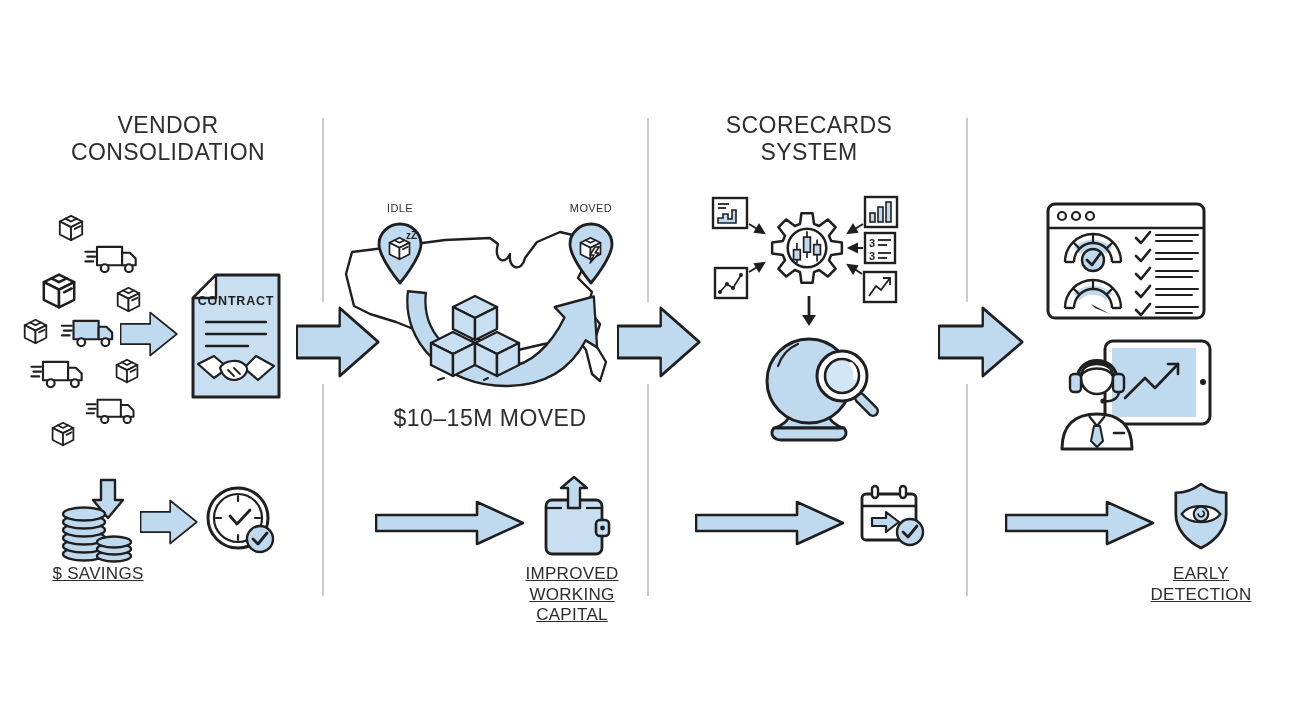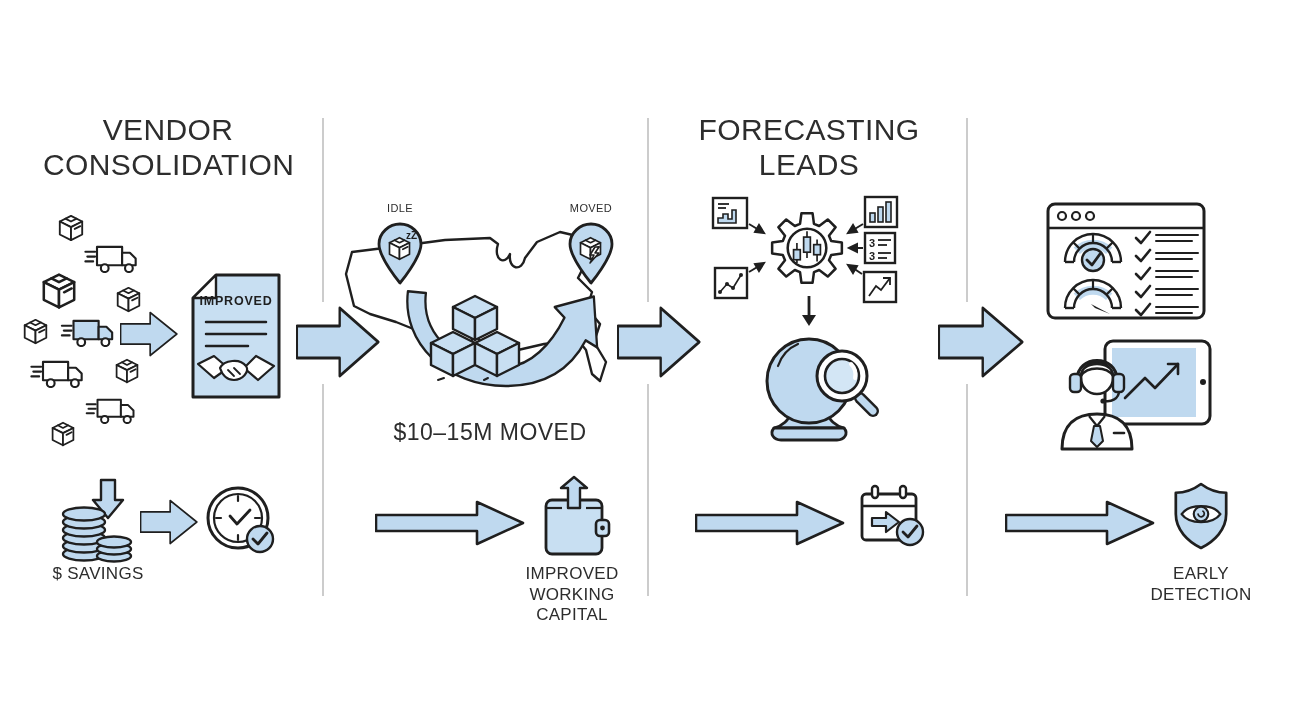--- a/index.html
+++ b/index.html
@@ -1,20 +1,20 @@
 <!DOCTYPE html>
 <html><head>
 <meta charset="utf-8">
 <style>
   html,body{margin:0;padding:0;background:#fff;}
   #canvas{position:relative;width:1290px;height:720px;background:#ffffff;
           font-family:"Liberation Sans",sans-serif;overflow:hidden;}
   .abs{position:absolute;}
-  .hdr{font-size:30px;font-weight:500;letter-spacing:.4px;color:#2d2d2d;text-align:center;line-height:1.18;}
-  .lbl{font-size:17px;font-weight:500;letter-spacing:.3px;color:#2d2d2d;text-align:center;line-height:1.22;}
+  .hdr{font-size:23px;font-weight:500;letter-spacing:.4px;color:#2d2d2d;text-align:center;line-height:1.18;}
+  .lbl{font-size:17px;font-weight:500;letter-spacing:.3px;color:#2d2d2d;text-align:center;line-height:1.22;text-decoration:underline;}
   .big-lbl{font-size:23px;font-weight:500;letter-spacing:.5px;color:#2d2d2d;text-align:center;}
   .pin-lbl{font-size:11px;font-weight:500;letter-spacing:.4px;color:#2d2d2d;text-align:center;}
   .contract-lbl{font-size:12.5px;font-weight:700;letter-spacing:.8px;color:#1f1f1f;text-align:center;}
   .divider{width:2px;background:#cccccc;}
   svg{display:block;overflow:visible;}
   svg text{font-family:"Liberation Sans",sans-serif;fill:#1f1f1f;}
 </style>
 </head>
 <body>
 
@@ -52,21 +52,21 @@
   </svg>
 
   <div class="abs divider" style="left:322px;top:118px;height:184px"></div>
   <div class="abs divider" style="left:322px;top:384px;height:212px"></div>
   <div class="abs divider" style="left:647px;top:118px;height:184px"></div>
   <div class="abs divider" style="left:647px;top:384px;height:212px"></div>
   <div class="abs divider" style="left:966px;top:118px;height:184px"></div>
   <div class="abs divider" style="left:966px;top:384px;height:212px"></div>
 
   <div class="abs hdr" style="left:43px;top:112px;width:250px">VENDOR CONSOLIDATION</div>
-  <div class="abs hdr" style="left:684px;top:112px;width:250px">FORECASTING LEADS</div>
+  <div class="abs hdr" style="left:684px;top:112px;width:250px">SCORECARDS SYSTEM</div>
 
   <svg class="abs" style="left:12px;top:206px" width="135" height="245" viewBox="0 0 135 245">
     <use href="#sym-box" x="45" y="8" width="28" height="28" color="#fff"></use>
     <use href="#sym-truck" x="72" y="38" width="55" height="29" color="#fff"></use>
     <use href="#sym-box" x="28" y="66" width="38" height="38" color="#fff"></use>
     <use href="#sym-box" x="103" y="80" width="27" height="27" color="#fff"></use>
     <use href="#sym-box" x="10" y="112" width="27" height="27" color="#fff"></use>
     <use href="#sym-truck" x="48" y="112" width="56" height="29" color="#BFD9EF"></use>
     <use href="#sym-truck" x="17" y="153" width="57" height="29" color="#fff"></use>
     <use href="#sym-box" x="102" y="152" width="26" height="26" color="#fff"></use>
@@ -87,21 +87,21 @@
         <line x1="16" y1="74" x2="58" y2="74"></line>
     </g>
     <g stroke="#1f1f1f" stroke-width="2.2" stroke-linejoin="round" stroke-linecap="round" fill="#ffffff">
       <path d="M8,92 L24,84 L38,96 L24,106 Z"></path>
       <path d="M84,94 L66,84 L54,96 L68,108 Z"></path>
       <path d="M30,96 C34,88 50,86 56,94 C60,100 52,108 44,108 C36,108 32,102 30,96 Z"></path>
       <line x1="38" y1="98" x2="44" y2="104" stroke-width="1.8"></line>
       <line x1="44" y1="96" x2="50" y2="102" stroke-width="1.8"></line>
     </g>
   </svg>
-  <div class="abs contract-lbl" style="left:190px;top:294px;width:92px">IMPROVED</div>
+  <div class="abs contract-lbl" style="left:190px;top:294px;width:92px">CONTRACT</div>
 
   <svg class="abs" style="left:296px;top:304px" width="84" height="76">
       <use href="#sym-bigarrow" width="84" height="76"></use>
     </svg>
 
   <svg class="abs" style="left:340px;top:226px" width="300" height="176" viewBox="0 0 300 176">
     <path d="M6,48 L12,26 L60,20 L105,14 L150,12 L158,18 C153,34 165,40 170,28 C168,44 182,46 185,32 L197,16 L220,6 L237,10 L231,24 L245,38 L238,52 L252,66 L247,82 L260,98 L254,116 L266,136 L260,155 L252,148 L246,124 L238,114 L204,118 L178,124 L170,114 L160,124 L140,118 L136,102 L122,142 L108,132 L96,112 L56,96 L30,88 L14,80 L10,64 Z" fill="none" stroke="#1f1f1f" stroke-width="2.4" stroke-linejoin="round" stroke-linecap="round"></path>
   </svg>
 
   <div class="abs pin-lbl" style="left:350px;top:202px;width:100px">IDLE</div>
@@ -134,21 +134,21 @@
       <polygon points="69,38 91,49 69,60 47,49"></polygon>
         <polygon points="47,49 69,60 69,82 47,71"></polygon>
         <polygon points="69,60 91,49 91,71 69,82"></polygon>
     </g>
     <g stroke="#1f1f1f" stroke-width="2" stroke-linecap="round">
       <line x1="10" y1="86" x2="16" y2="84"></line>
         <line x1="56" y1="86" x2="60" y2="84"></line>
     </g>
   </svg>
 
-  <div class="abs big-lbl" style="left:364px;top:419px;width:252px">$10–15M MOVED</div>
+  <div class="abs big-lbl" style="left:364px;top:405px;width:252px">$10–15M MOVED</div>
 
   <svg class="abs" style="left:617px;top:304px" width="84" height="76">
       <use href="#sym-bigarrow" width="84" height="76"></use>
     </svg>
 
   <svg class="abs" style="left:703px;top:192px" width="212" height="114" viewBox="0 0 212 114">
 
     <g transform="translate(62,14) scale(0.84)">
       <path d="M78.8,41.7 L91.5,43.4 L91.5,56.6 L78.8,58.3 L76.2,64.5 L84,74.7 L74.7,84 L64.5,76.2 L58.3,78.8 L56.6,91.5 L43.4,91.5 L41.7,78.8 L35.5,76.2 L25.3,84 L16,74.7 L23.8,64.5 L21.2,58.3 L8.5,56.6 L8.5,43.4 L21.2,41.7 L23.8,35.5 L16,25.3 L25.3,16 L35.5,23.8 L41.7,21.2 L43.4,8.5 L56.6,8.5 L58.3,21.2 L64.5,23.8 L74.7,16 L84,25.3 L76.2,35.5 Z" fill="#fff" stroke="#1f1f1f" stroke-width="3" stroke-linejoin="round"></path>
       <circle cx="50" cy="50" r="23" fill="#fff" stroke="#1f1f1f" stroke-width="3"></circle>

